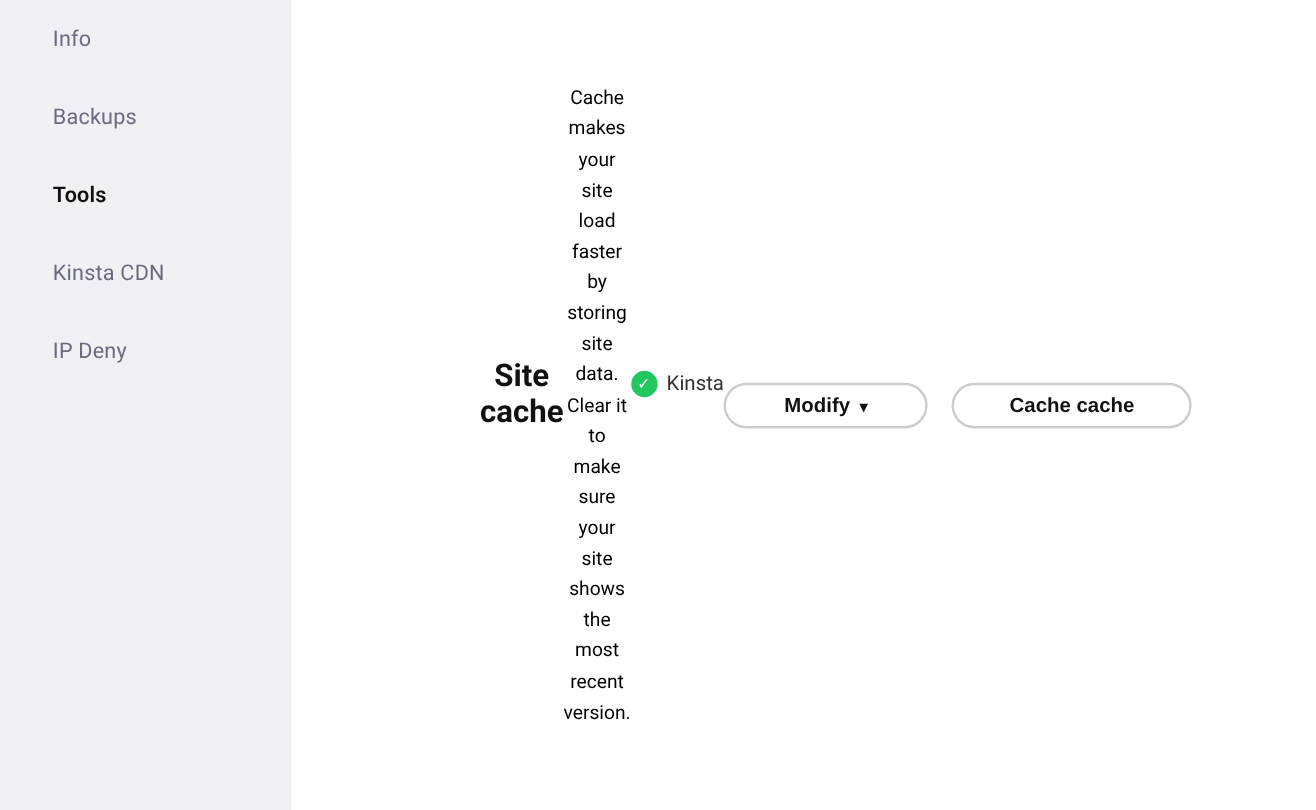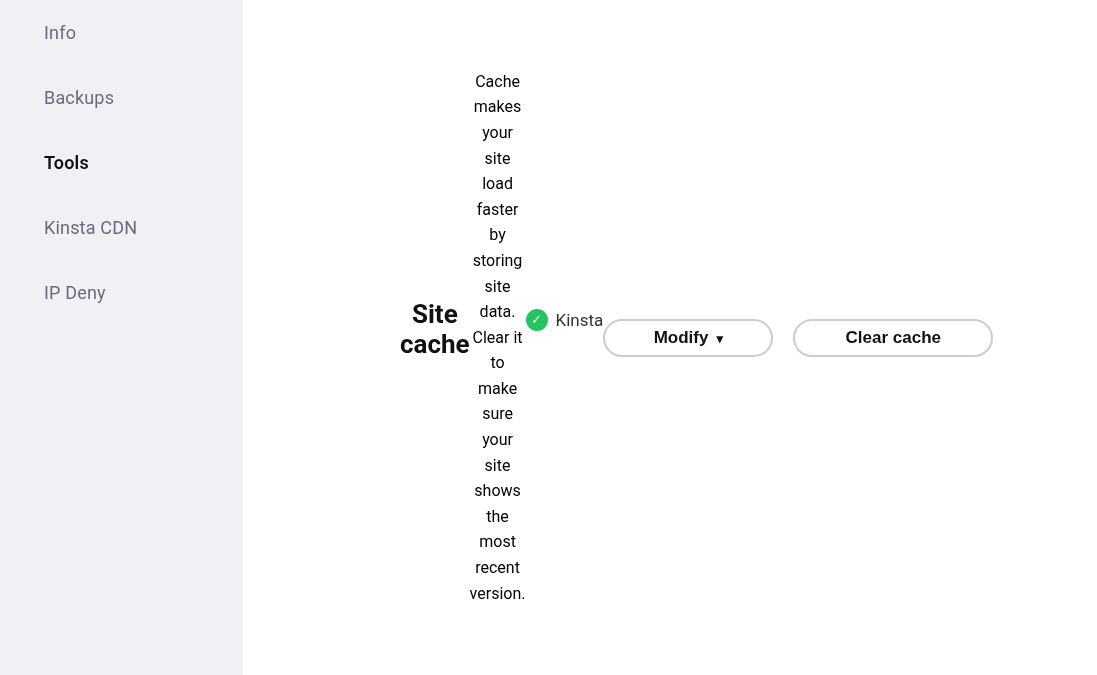--- a/index.html
+++ b/index.html
@@ -186,18 +186,18 @@
       <div class="status-icon">✓</div>
       <span>Kinsta</span>
     </div>
 
     <div class="buttons-row">
       <button class="btn btn-modify">
         <span>Modify</span>
         <span class="chevron">▾</span>
       </button>
       <button class="btn btn-clear">
-        <span>Clear cache</span>
+        <span>Cache cache</span>
       </button>
     </div>
 
   </div>
 </main>
 
 </body></html>

